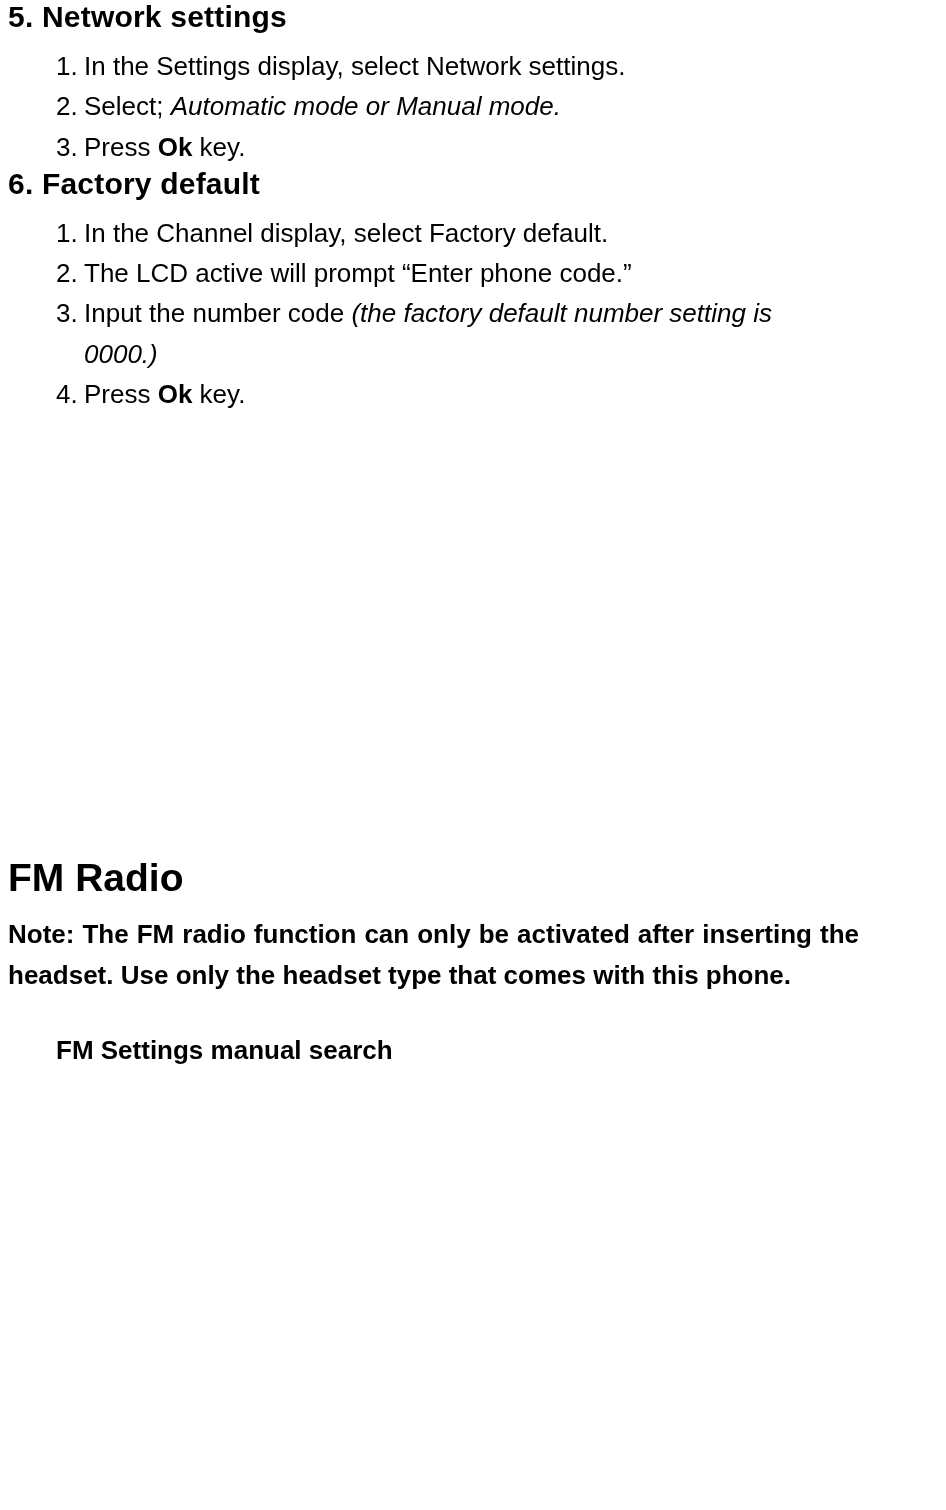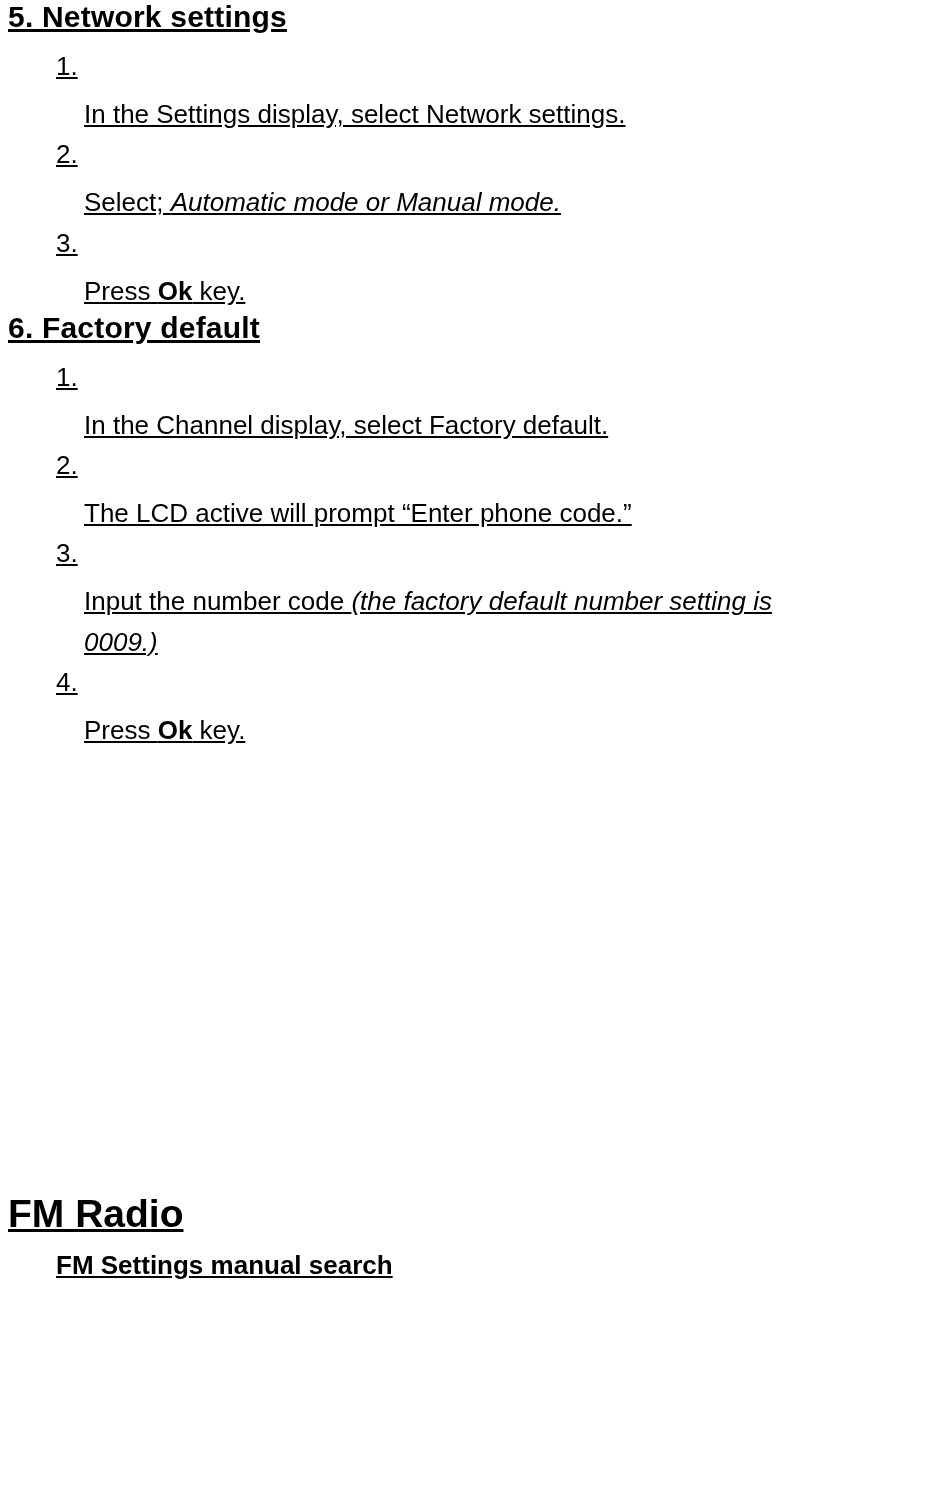--- a/index.html
+++ b/index.html
@@ -8,21 +8,20 @@
     background: #fff;
     color: #000;
     font-family: "Segoe UI", "Lucida Sans", Arial, sans-serif;
   }
   .page {
     width: 875px;
     min-height: 1510px;
     box-sizing: border-box;
     padding: 0 16px 52px 8px;
     position: relative;
-    text-decoration: underline;
   }
   h2.section {
     font-size: 30px;
     font-weight: 700;
     margin: 0 0 12px 0;
     letter-spacing: 0.2px;
   }
   h2.section.first {
     margin-top: 0;
   }
@@ -34,21 +33,20 @@
   .li {
     font-size: 26px;
     line-height: 1.55;
     display: flex;
   }
   .li .num {
     min-width: 28px;
   }
   .li .txt {
     flex: 1;
-    margin-top: 48px;
   }
   .cont {
     margin-left: 76px;
     font-size: 26px;
     line-height: 1.55;
   }
   .italic {
     font-style: italic;
   }
   .bold {
@@ -134,31 +132,32 @@
       <span class="num">2.</span>
       <span class="txt">The LCD active will prompt “Enter phone code.”</span>
     </div>
     <div class="li">
       <span class="num">3.</span>
       <span class="txt">
         <span>Input the number code </span><span class="italic">(the factory default number setting is </span>
       </span>
     </div>
   </div>
-  <div class="cont italic">0009.)</div>
+  <div class="cont italic">0000.)</div>
   <div class="list">
     <div class="li">
       <span class="num">4.</span>
       <span class="txt">
         <span>Press </span><span class="bold">Ok</span><span> key.</span>
       </span>
     </div>
   </div>
 
   <div class="bigspace"></div>
 
   <h1 class="chapter">FM Radio</h1>
+  <div class="justify">Note: The FM radio function can only be activated after inserting the headset. Use only the headset type that comes with this phone.</div>
 
   <div class="sub">
     <div class="subhead">FM Settings manual search</div>
   </div>
 
 </div>
 
 </body></html>

